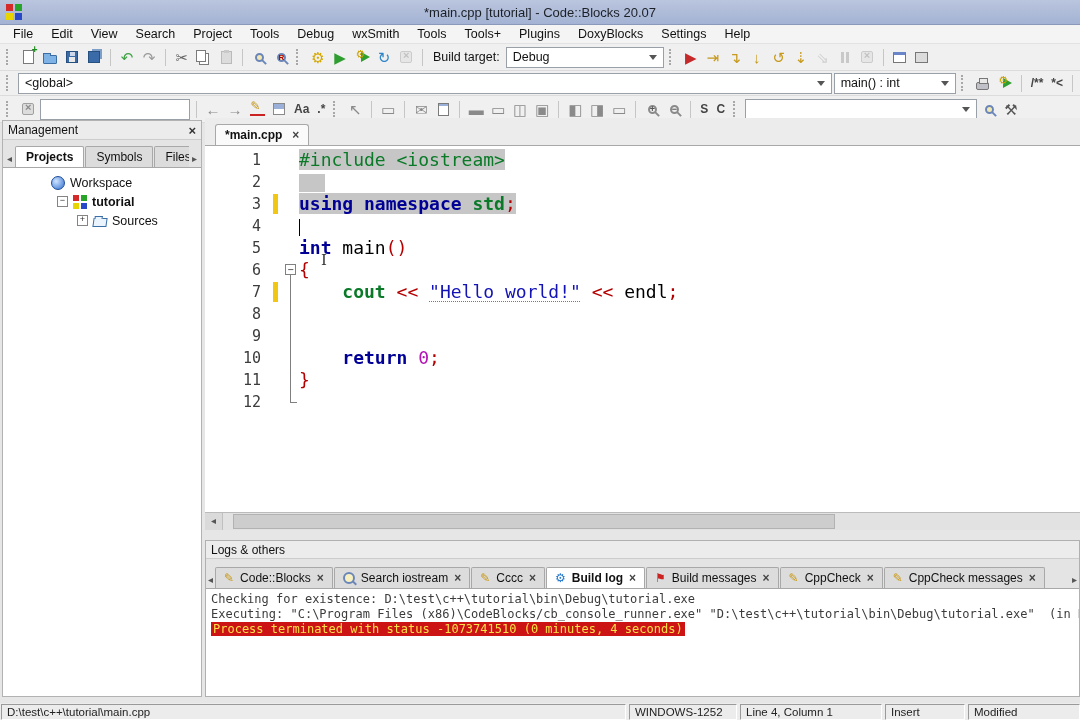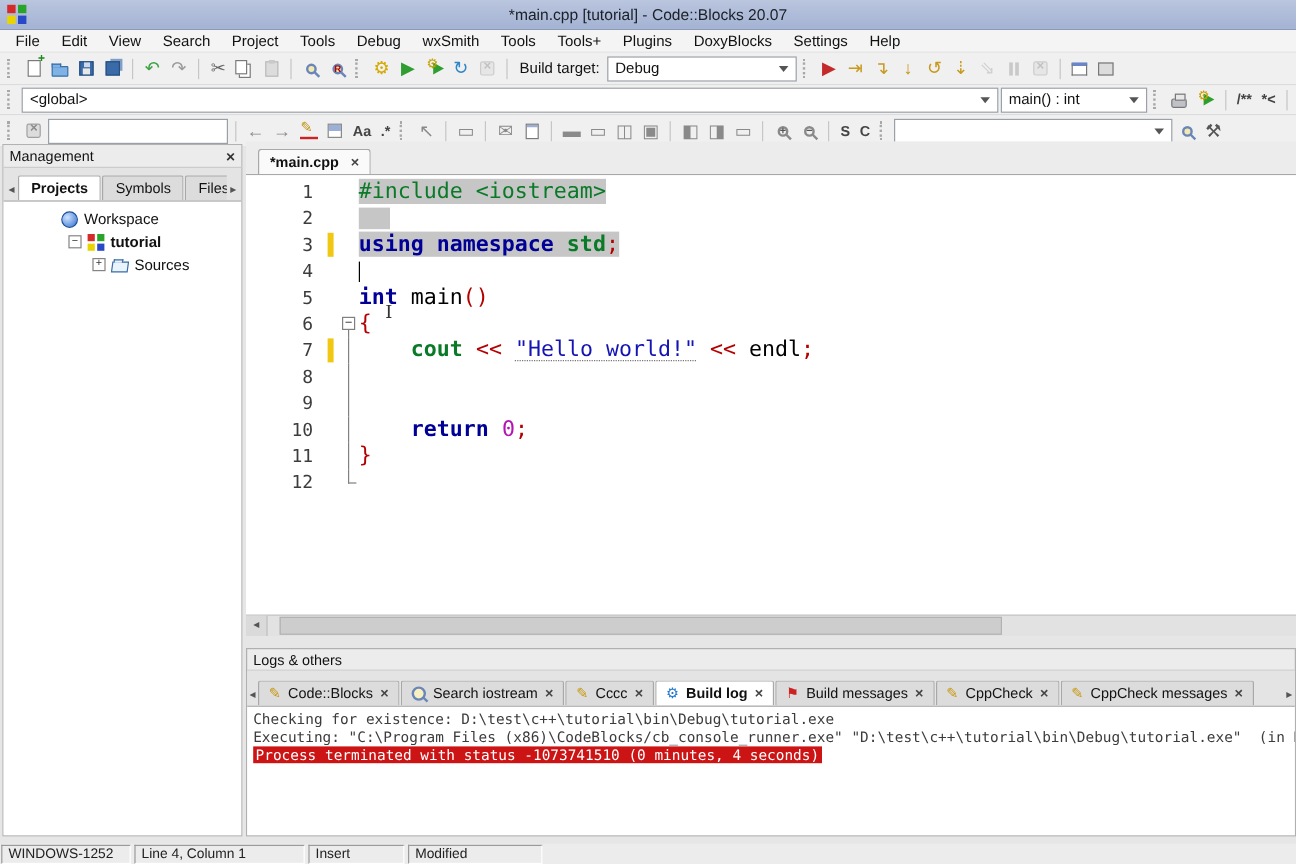--- a/index.html
+++ b/index.html
@@ -134,21 +134,21 @@
   .lt-pencil{color:#c8960c;}
   .lt-gear{color:#2277cc;}
   .lt-flag{color:#cc2222;}
   .lt-magnifier{width:8px;height:8px;border:2px solid #6a86b8;border-radius:50%;background:#f8f0c0;position:relative;display:inline-block;}
   .lt-magnifier::after{content:"";position:absolute;width:5px;height:2px;background:#6a86b8;transform:rotate(45deg);right:-4px;bottom:-2px;}
   .lt-close{color:#444;font-weight:bold;font-size:12px;line-height:1;}
   .logs-content{flex:1;background:#fff;border-top:1px solid #a8a8a8;
                 font-family:"DejaVu Sans Mono","Liberation Mono",monospace;font-size:12px;
                 padding:3px 5px;overflow:hidden;color:#3c3c3c;}
   .logline{height:15px;line-height:15px;white-space:pre;}
-  .logerr{background:#cc1414;color:#ffffff;padding:0 2px;}
+  .logerr{background:#cc1414;color:#fde047;padding:0 2px;}
   
   .statusbar{position:absolute;left:0;right:0;bottom:0;height:17px;background:#ececec;display:flex;gap:3px;
              padding:1px 0 0 1px;font-size:11.5px;overflow:hidden;box-sizing:border-box;}
   .sfield{border:1px solid;border-color:#9a9a9a #ffffff #ffffff #9a9a9a;padding:0 5px;line-height:14px;
           white-space:nowrap;overflow:hidden;color:#222;box-sizing:border-box;}
   .sf0{flex:1;}
   .sf1{width:108px;flex:0 0 auto;}
   .sf2{width:142px;flex:0 0 auto;}
   .sf3{width:80px;flex:0 0 auto;}
   .sf4{width:112px;flex:0 0 auto;}
@@ -498,19 +498,20 @@
       <span class="tab-scroll">▸</span>
     </div>
     <div class="logs-content">
         <div class="logline"><span>Checking for existence: D:\test\c++\tutorial\bin\Debug\tutorial.exe</span></div>
         <div class="logline"><span>Executing: "C:\Program Files (x86)\CodeBlocks/cb_console_runner.exe" "D:\test\c++\tutorial\bin\Debug\tutorial.exe"  (in D:\t</span></div>
         <div class="logline"><span class="logerr">Process terminated with status -1073741510 (0 minutes, 4 seconds)</span></div>
       </div>
   </div>
 
   <div class="statusbar">
+      <div class="sfield sf0">D:\test\c++\tutorial\main.cpp</div>
       <div class="sfield sf1">WINDOWS-1252</div>
       <div class="sfield sf2">Line 4, Column 1</div>
       <div class="sfield sf3">Insert</div>
       <div class="sfield sf4">Modified</div>
     </div>
 
 </div>
 
 </body></html>

